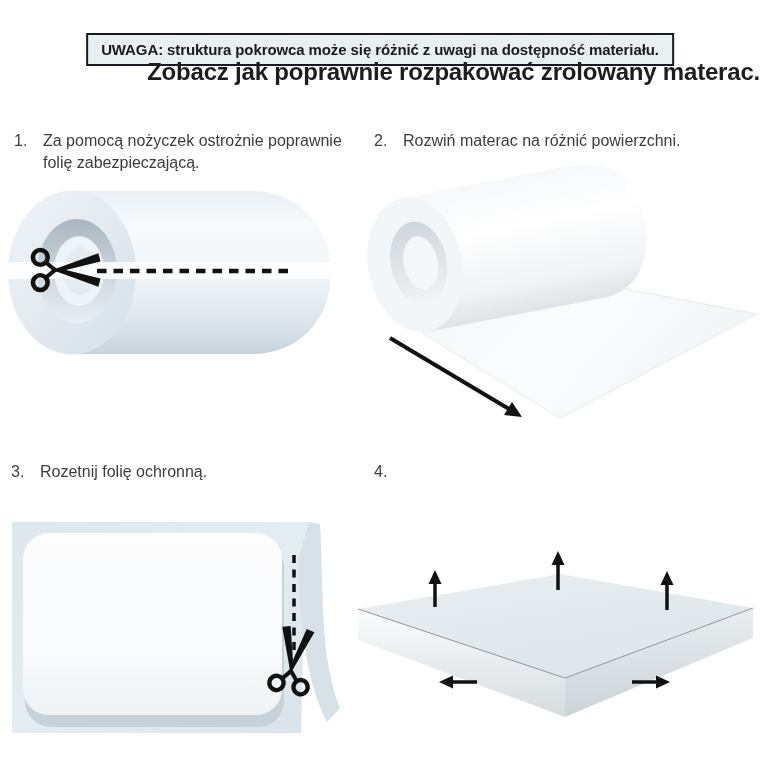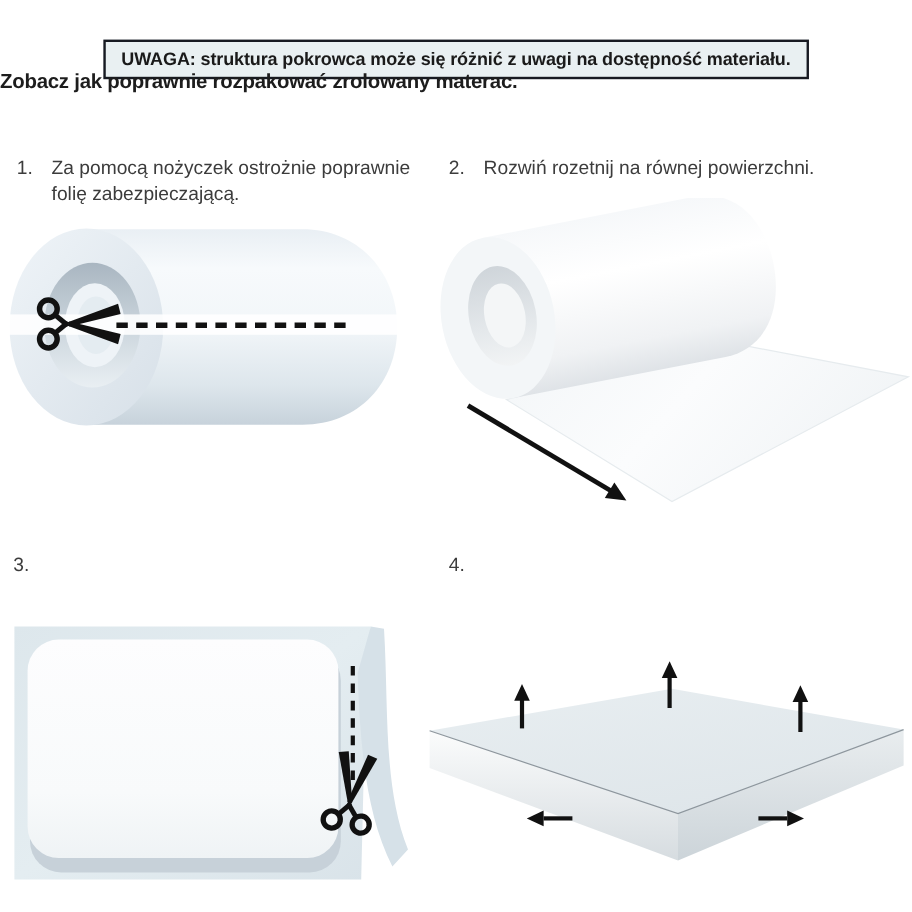--- a/index.html
+++ b/index.html
@@ -11,22 +11,22 @@
   body{font-family:"Liberation Sans","DejaVu Sans",sans-serif;position:relative;}
   .page{position:absolute;inset:0;background:#fff;}
 
   .banner{
     position:absolute;top:12px;left:50%;transform:translateX(-50%);
     background:var(--banner-bg);border:2px solid var(--banner-border);
     color:var(--banner-text);font-weight:700;font-size:15px;
     padding:6px 13px;white-space:nowrap;letter-spacing:-0.1px;margin-top:21px;
   }
   .title{
-    position:absolute;top:58px;left:0;width:760px;text-align:left;
-    color:var(--title-text);font-weight:700;font-size:17px;letter-spacing:-0.2px;
+    position:absolute;top:58px;left:0;width:760px;text-align:right;
+    color:var(--title-text);font-weight:700;font-size:24px;letter-spacing:-0.2px;
   }
   .step-text{
     position:absolute;display:flex;align-items:flex-start;
     color:var(--step-text);font-size:16px;line-height:1.38;
   }
   .step-text .num{flex:0 0 16px;margin-right:13px;}
   .st-1{left:14px;top:130px;width:332px;}
   .st-2{left:374px;top:130px;width:382px;}
   .st-3{left:11px;top:461px;width:332px;}
   .st-4{left:374px;top:461px;width:384px;}
@@ -114,24 +114,25 @@
   <div class="banner">UWAGA: struktura pokrowca może się różnić z uwagi na dostępność materiału.</div>
 
   <h1 class="title">Zobacz jak poprawnie rozpakować zrolowany materac.</h1>
 
   <div class="step-text st-1">
     <span class="num">1.</span>
     <span>Za pomocą nożyczek ostrożnie poprawnie folię zabezpieczającą.</span>
   </div>
   <div class="step-text st-2">
     <span class="num">2.</span>
-    <span>Rozwiń rozetnij na równej powierzchni.</span>
+    <span>Rozwiń materac na różnić powierzchni.</span>
   </div>
   <div class="step-text st-3">
     <span class="num">3.</span>
+    <span>Rozetnij folię ochronną.</span>
   </div>
   <div class="step-text st-4">
     <span class="num">4.</span>
   </div>
 
   <div class="illo illo-1">
     <svg viewBox="0 0 340 175">
       <g>
         <path d="M72,6 L252,6 C299,6 331,42 331,88 C331,134 299,169 252,169 L72,169 Z" fill="url(#rollGrad1)"></path>
         <ellipse cx="72" cy="87.5" rx="64" ry="82" fill="url(#capGrad1)"></ellipse>

